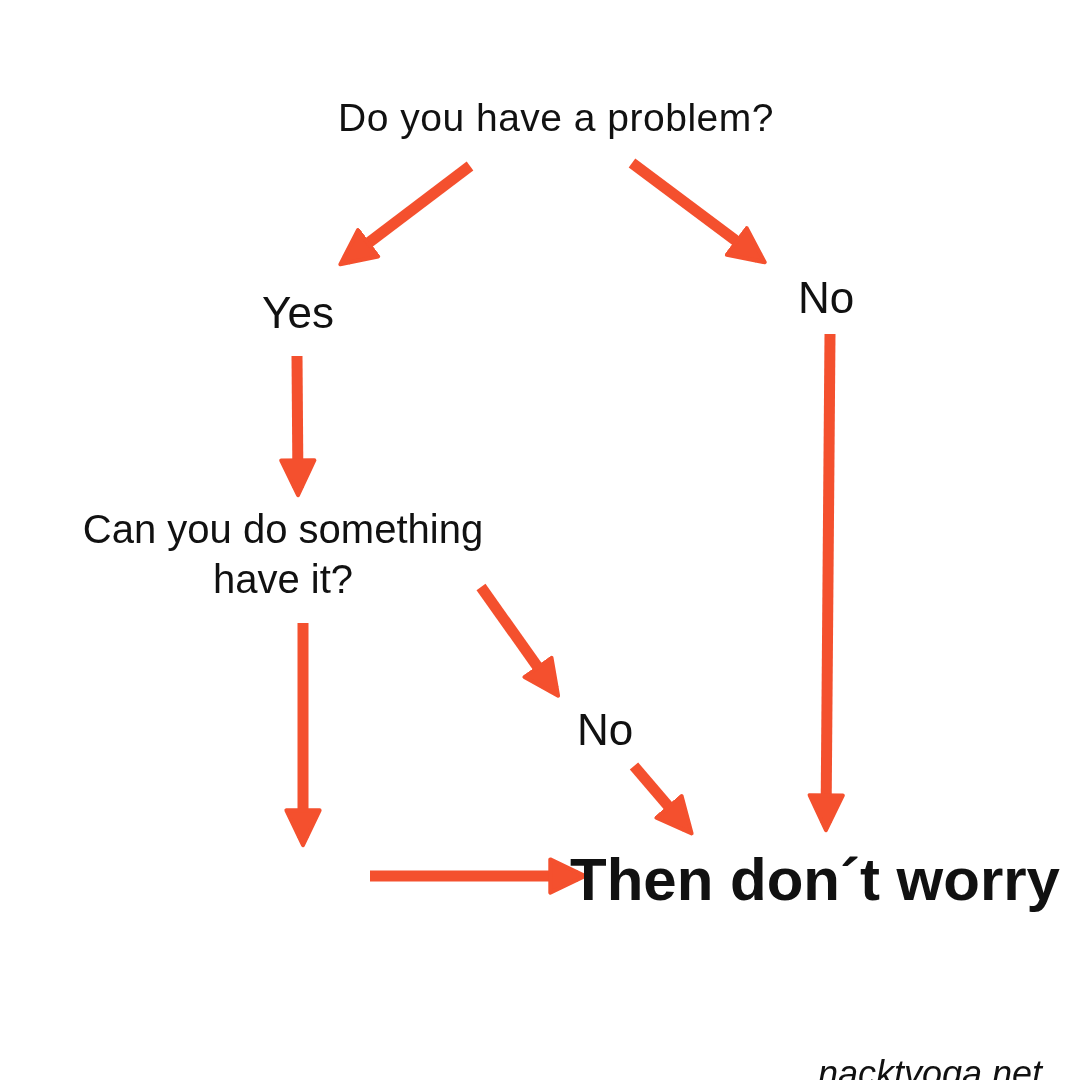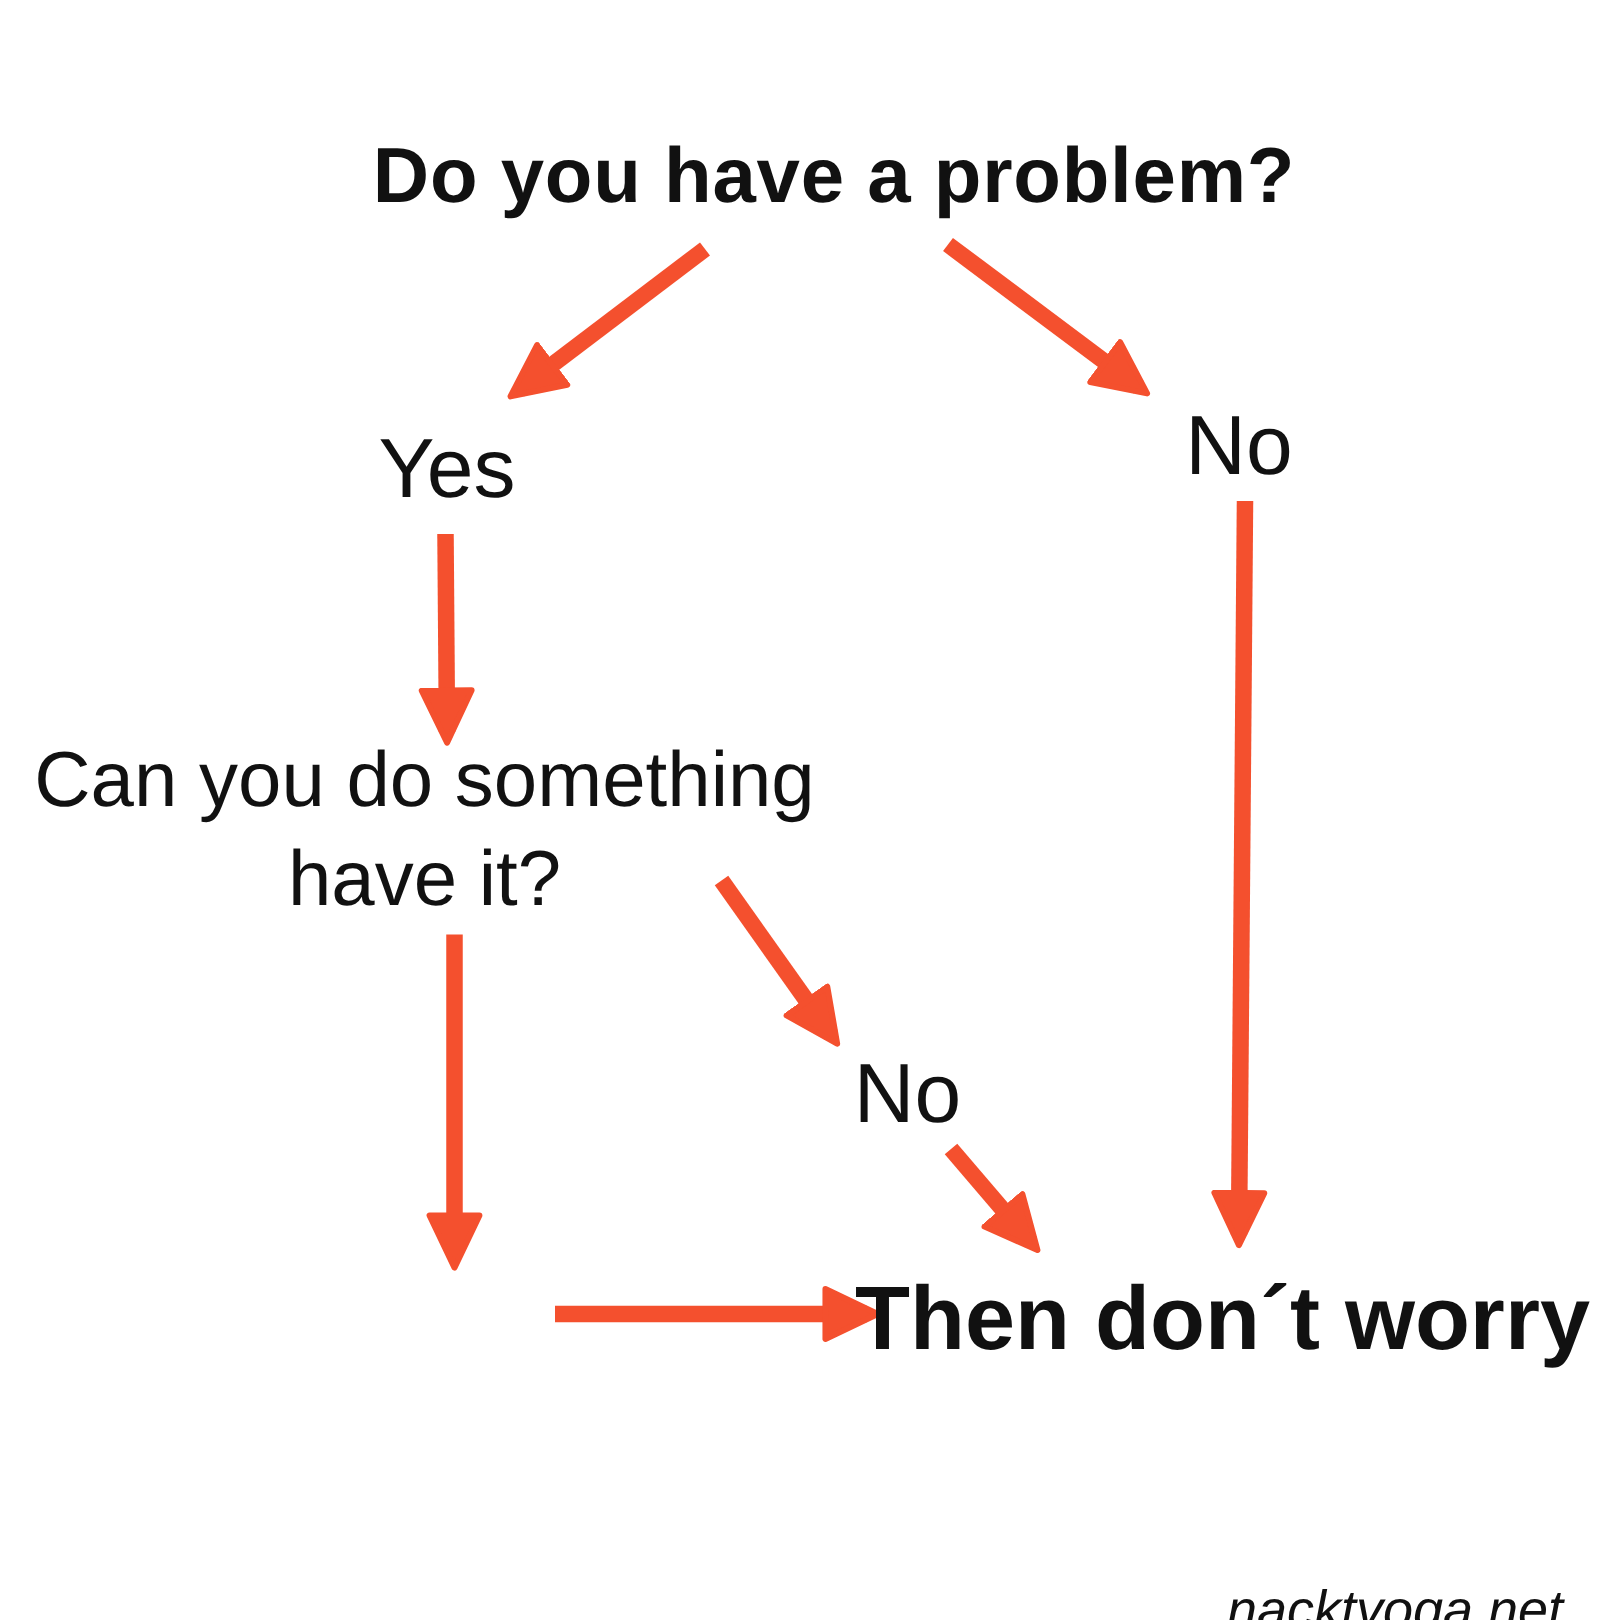--- a/index.html
+++ b/index.html
@@ -16,33 +16,33 @@
   }
   .node {
     position: absolute;
     transform: translate(-50%, -50%);
     white-space: nowrap;
     text-align: center;
     line-height: 1.25;
   }
   .title {
     left: 556px; top: 118px;
-    font-size: 52px;
-    font-weight: 700;
+    font-size: 39px;
+    font-weight: 400;
     letter-spacing: 0.5px;
   }
   .label {
-    font-size: 56px;
+    font-size: 44px;
     font-weight: 400;
   }
   .yes   { left: 298px; top: 312px; }
   .no-right { left: 826px; top: 297px; }
   .question2 {
     left: 283px; top: 554px;
-    font-size: 52px;
+    font-size: 40px;
     font-weight: 400;
     line-height: 1.26;
   }
   .question2 span { display: block; }
   .no-middle { left: 605px; top: 729px; }
   .result {
     left: 815px; top: 879px;
     font-size: 60px;
     font-weight: 700;
   }

